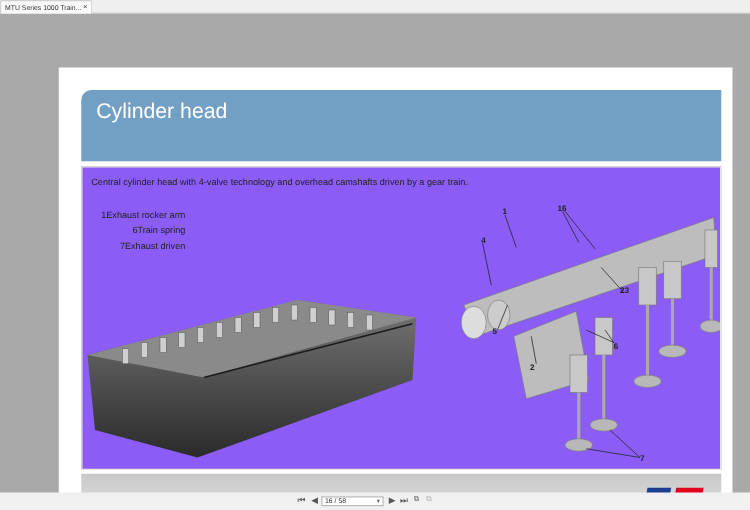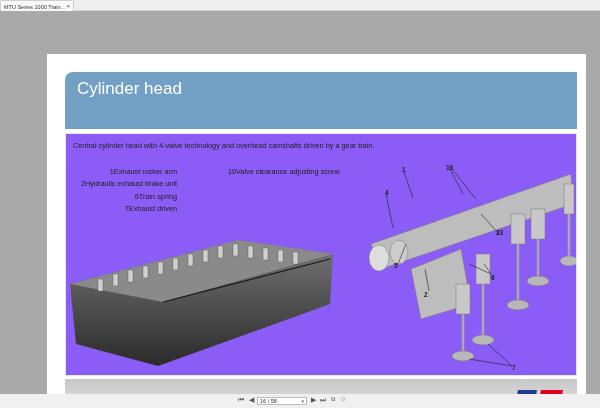--- a/index.html
+++ b/index.html
@@ -41,27 +41,25 @@
   <div class="page">
     <div class="title-band">
       <div class="title">Cylinder head</div>
     </div>
 
     <div class="content-box">
       <div class="intro">Central cylinder head with 4-valve technology and overhead camshafts driven by a gear train.</div>
 
       <div class="legend left" style="left:7px; top:32px;">
         <div class="row"><span class="num">1</span><span>Exhaust rocker arm</span></div>
-        <div class="row"><span class="num">2</span><span>Hydraulic exhaust brake unit</span></div>
         <div class="row"><span class="num">6</span><span>Train spring</span></div>
         <div class="row"><span class="num">7</span><span>Exhaust driven</span></div>
       </div>
 
       <div class="legend right" style="left:151px; top:32px;">
-        <div class="row"><span class="num">16</span><span>Valve clearance adjusting screw</span></div>
       </div>
 
       <svg style="position:absolute; left:2px; top:100px;" width="270" height="135" viewBox="0 0 270 135">
         <defs>
           <linearGradient id="blk" x1="0" y1="0" x2="0" y2="1">
             <stop offset="0" stop-color="#777"></stop>
               <stop offset="1" stop-color="#2a2a2a"></stop>
           </linearGradient>
         </defs>
         <polygon points="2,50 170,6 265,20 262,70 90,132 8,110" fill="url(#blk)"></polygon>

